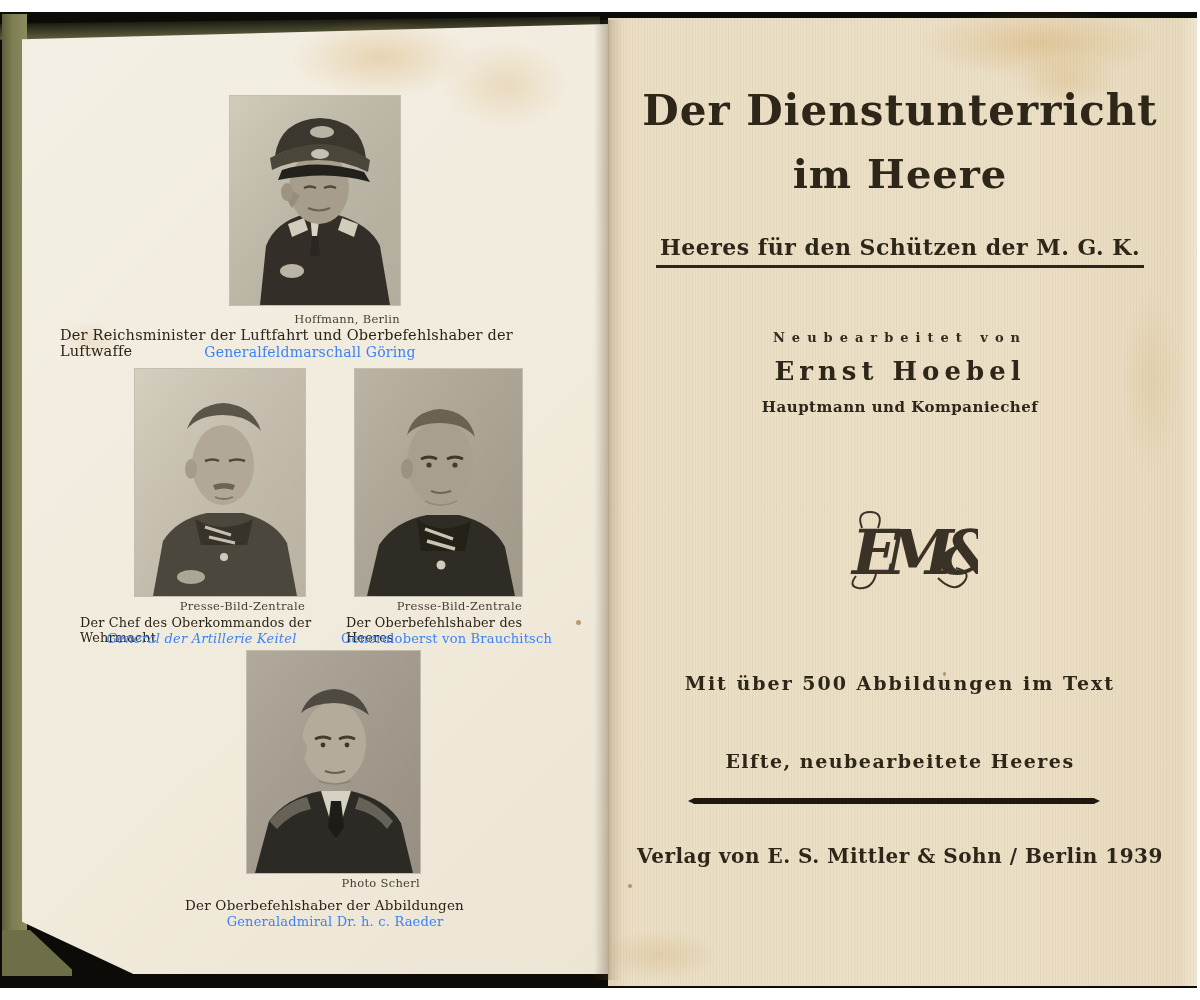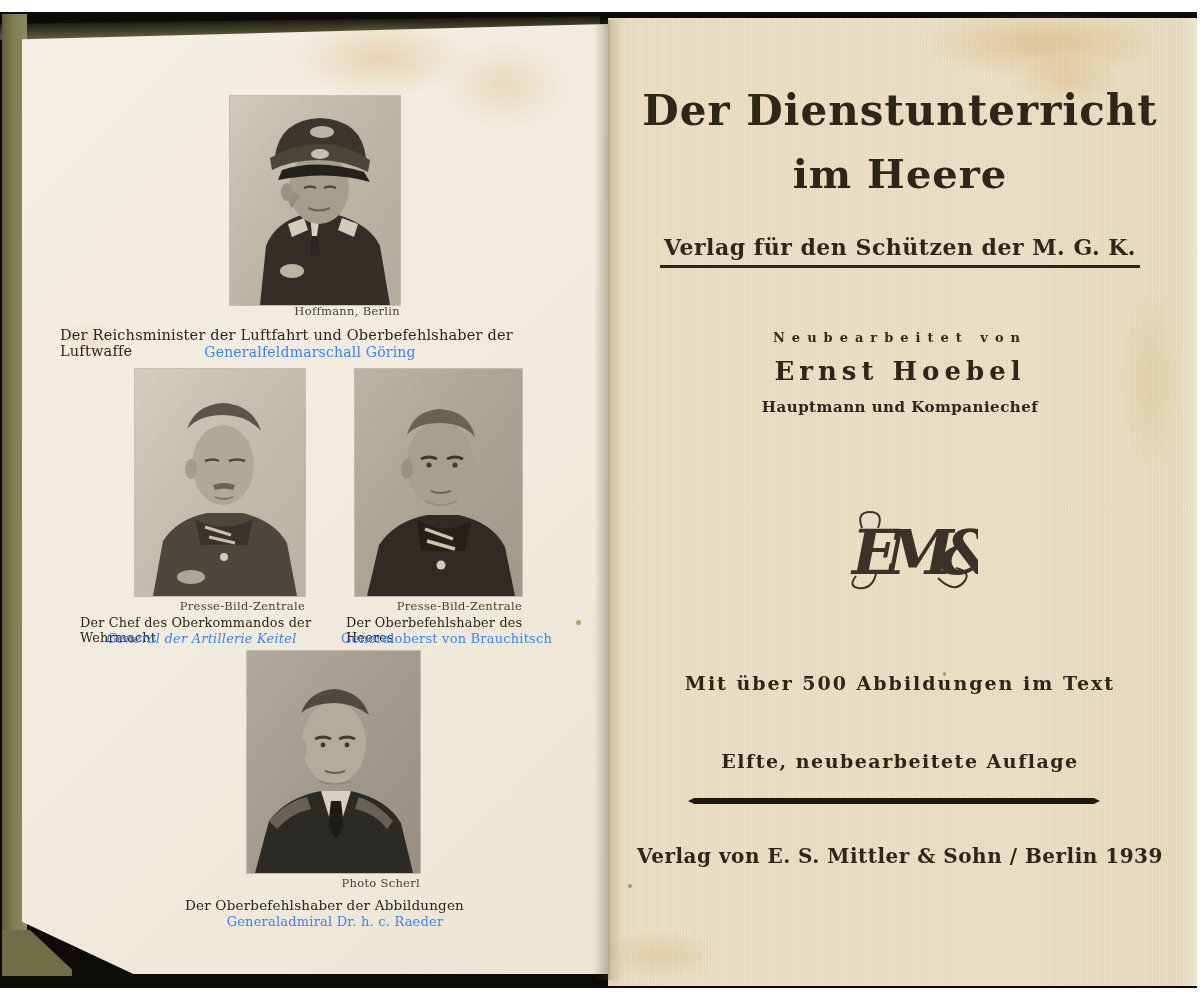--- a/index.html
+++ b/index.html
@@ -110,21 +110,21 @@
     <ellipse cx="57" cy="96" rx="6" ry="9" fill="#9c9382"></ellipse>
     <path d="M74 92 Q80 89 86 92 M94 92 Q100 89 106 92" stroke="#4d463b" stroke-width="2.5" fill="none"></path>
     <path d="M78 112 Q89 117 100 112" stroke="#6b6254" stroke-width="2" fill="none"></path>
     <path d="M45 60 Q50 24 90 22 Q132 24 136 62 Q112 50 88 50 Q62 50 45 60 Z" fill="#3b372e"></path>
     <path d="M40 62 Q66 48 90 48 Q116 48 140 64 L138 76 Q114 64 88 64 Q62 64 42 74 Z" fill="#4a463a"></path>
     <path d="M52 74 Q88 62 134 76 L140 86 Q100 74 48 84 Z" fill="#23211b"></path>
     <ellipse cx="92" cy="36" rx="12" ry="6" fill="#cfcaba" opacity="0.85"></ellipse>
     <ellipse cx="90" cy="58" rx="9" ry="5" fill="#d4cfc0" opacity="0.9"></ellipse>
   </svg>
 
-  <div class="credit" style="left:230px;top:304px;width:170px;">Hoffmann, Berlin</div>
+  <div class="credit" style="left:230px;top:312px;width:170px;">Hoffmann, Berlin</div>
   <div class="plate-title" style="left:60px;top:327px;width:500px;font-size:14.5px;">Der Reichsminister der Luftfahrt und Oberbefehlshaber der Luftwaffe</div>
   <div class="plate-sub" style="left:60px;top:344px;width:500px;font-size:14px;">Generalfeldmarschall Göring</div>
 
   <svg class="photo ph-keitel" viewBox="0 0 170 227">
     <rect width="170" height="227" fill="#cdc7b8"></rect>
     <rect width="170" height="227" fill="url(#vg2)"></rect>
     <defs>
       <linearGradient id="vg2" x1="0" y1="0" x2="1" y2="1">
         <stop offset="0" stop-color="#dad4c5" stop-opacity="0.6"></stop>
         <stop offset="1" stop-color="#978f7e" stop-opacity="0.35"></stop>
@@ -200,34 +200,34 @@
   </svg>
 
   <div class="credit" style="left:247px;top:876px;width:173px;">Photo Scherl</div>
   <div class="plate-title" style="left:185px;top:897px;width:300px;font-size:13.5px;">Der Oberbefehlshaber der Abbildungen</div>
   <div class="plate-sub" style="left:185px;top:914px;width:300px;">Generaladmiral Dr. h. c. Raeder</div>
 
   <div class="rp title2">im Heere</div>
   <div class="rp title1">Der Dienstunterricht</div>
 
   <div class="rp subtitle-wrap">
-    <span class="subtitle-inner">Verlag für den Schützen der M. G. K.</span>
+    <span class="subtitle-inner">Heeres für den Schützen der M. G. K.</span>
   </div>
 
   <div class="rp byline">Neubearbeitet von</div>
   <div class="rp role">Hauptmann und Kompaniechef</div>
   <div class="rp author">Ernst Hoebel</div>
 
   <svg class="monogram" viewBox="0 0 136 102">
     <path d="M14 78 Q6 88 16 90 Q30 92 34 76" stroke="#3a3227" stroke-width="2" fill="none"></path>
     <path d="M96 80 Q112 96 122 84 Q130 74 114 70" stroke="#3a3227" stroke-width="2" fill="none"></path>
     <path d="M20 30 Q14 14 28 14 Q42 14 36 30" stroke="#3a3227" stroke-width="2" fill="none"></path>
     <text x="10" y="76" font-size="62" font-style="italic" font-weight="bold" font-family="DejaVu Serif, Liberation Serif, serif" fill="#3a3227" letter-spacing="-14">EM&amp;S</text>
   </svg>
 
   <div class="rp note1">Mit über 500 Abbildungen im Text</div>
-  <div class="rp edition">Elfte, neubearbeitete Auflage</div>
+  <div class="rp edition">Elfte, neubearbeitete Heeres</div>
 
   <div class="rule"></div>
 
   <div class="rp imprint">Verlag von E. S. Mittler &amp; Sohn / Berlin 1939</div>
 
 </div>
 
 </body></html>

